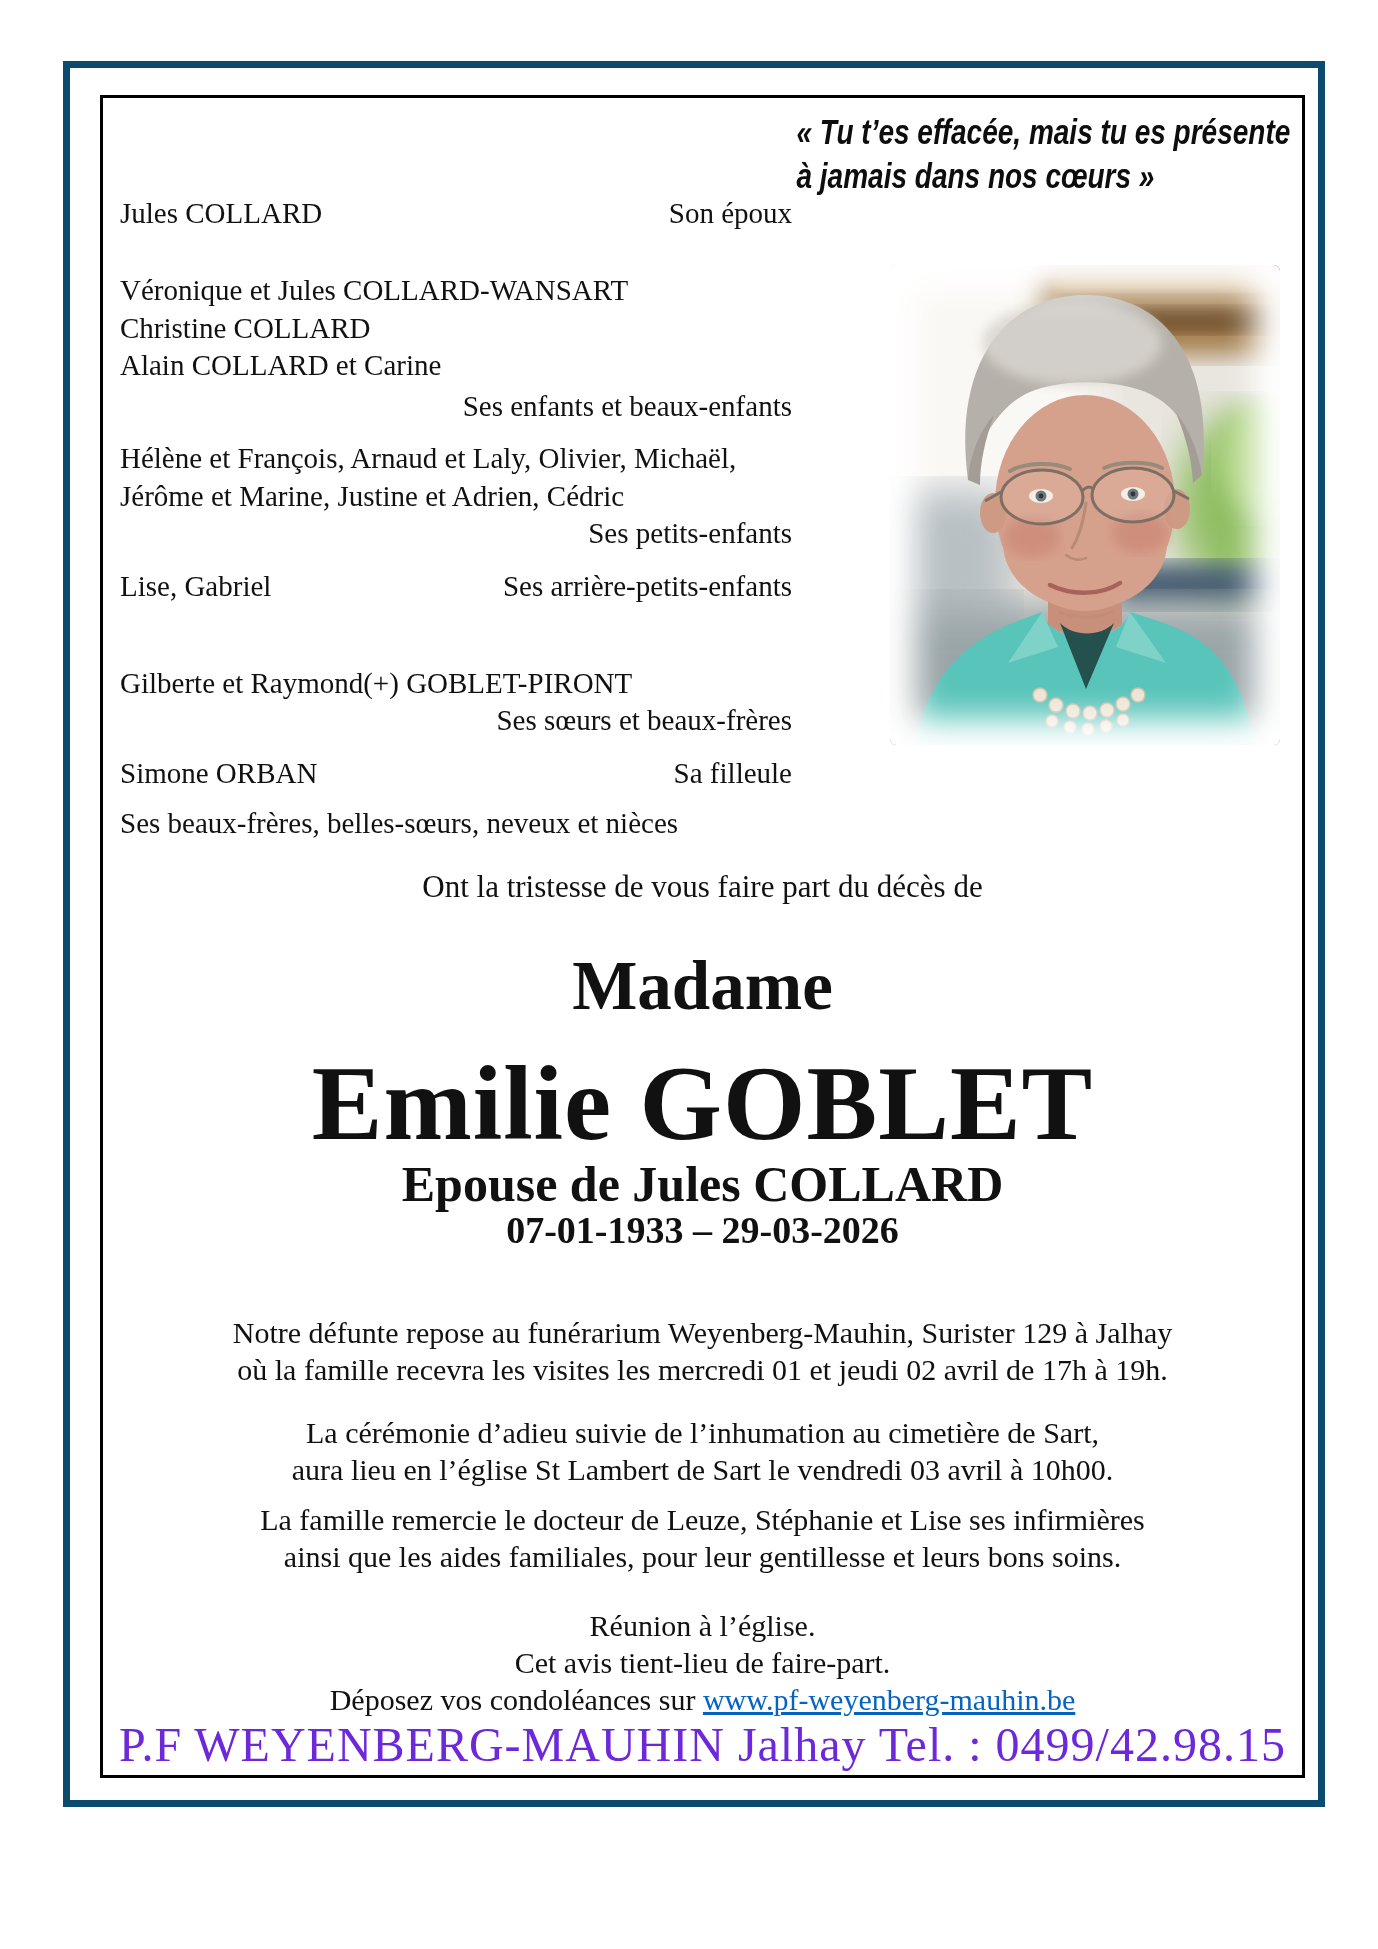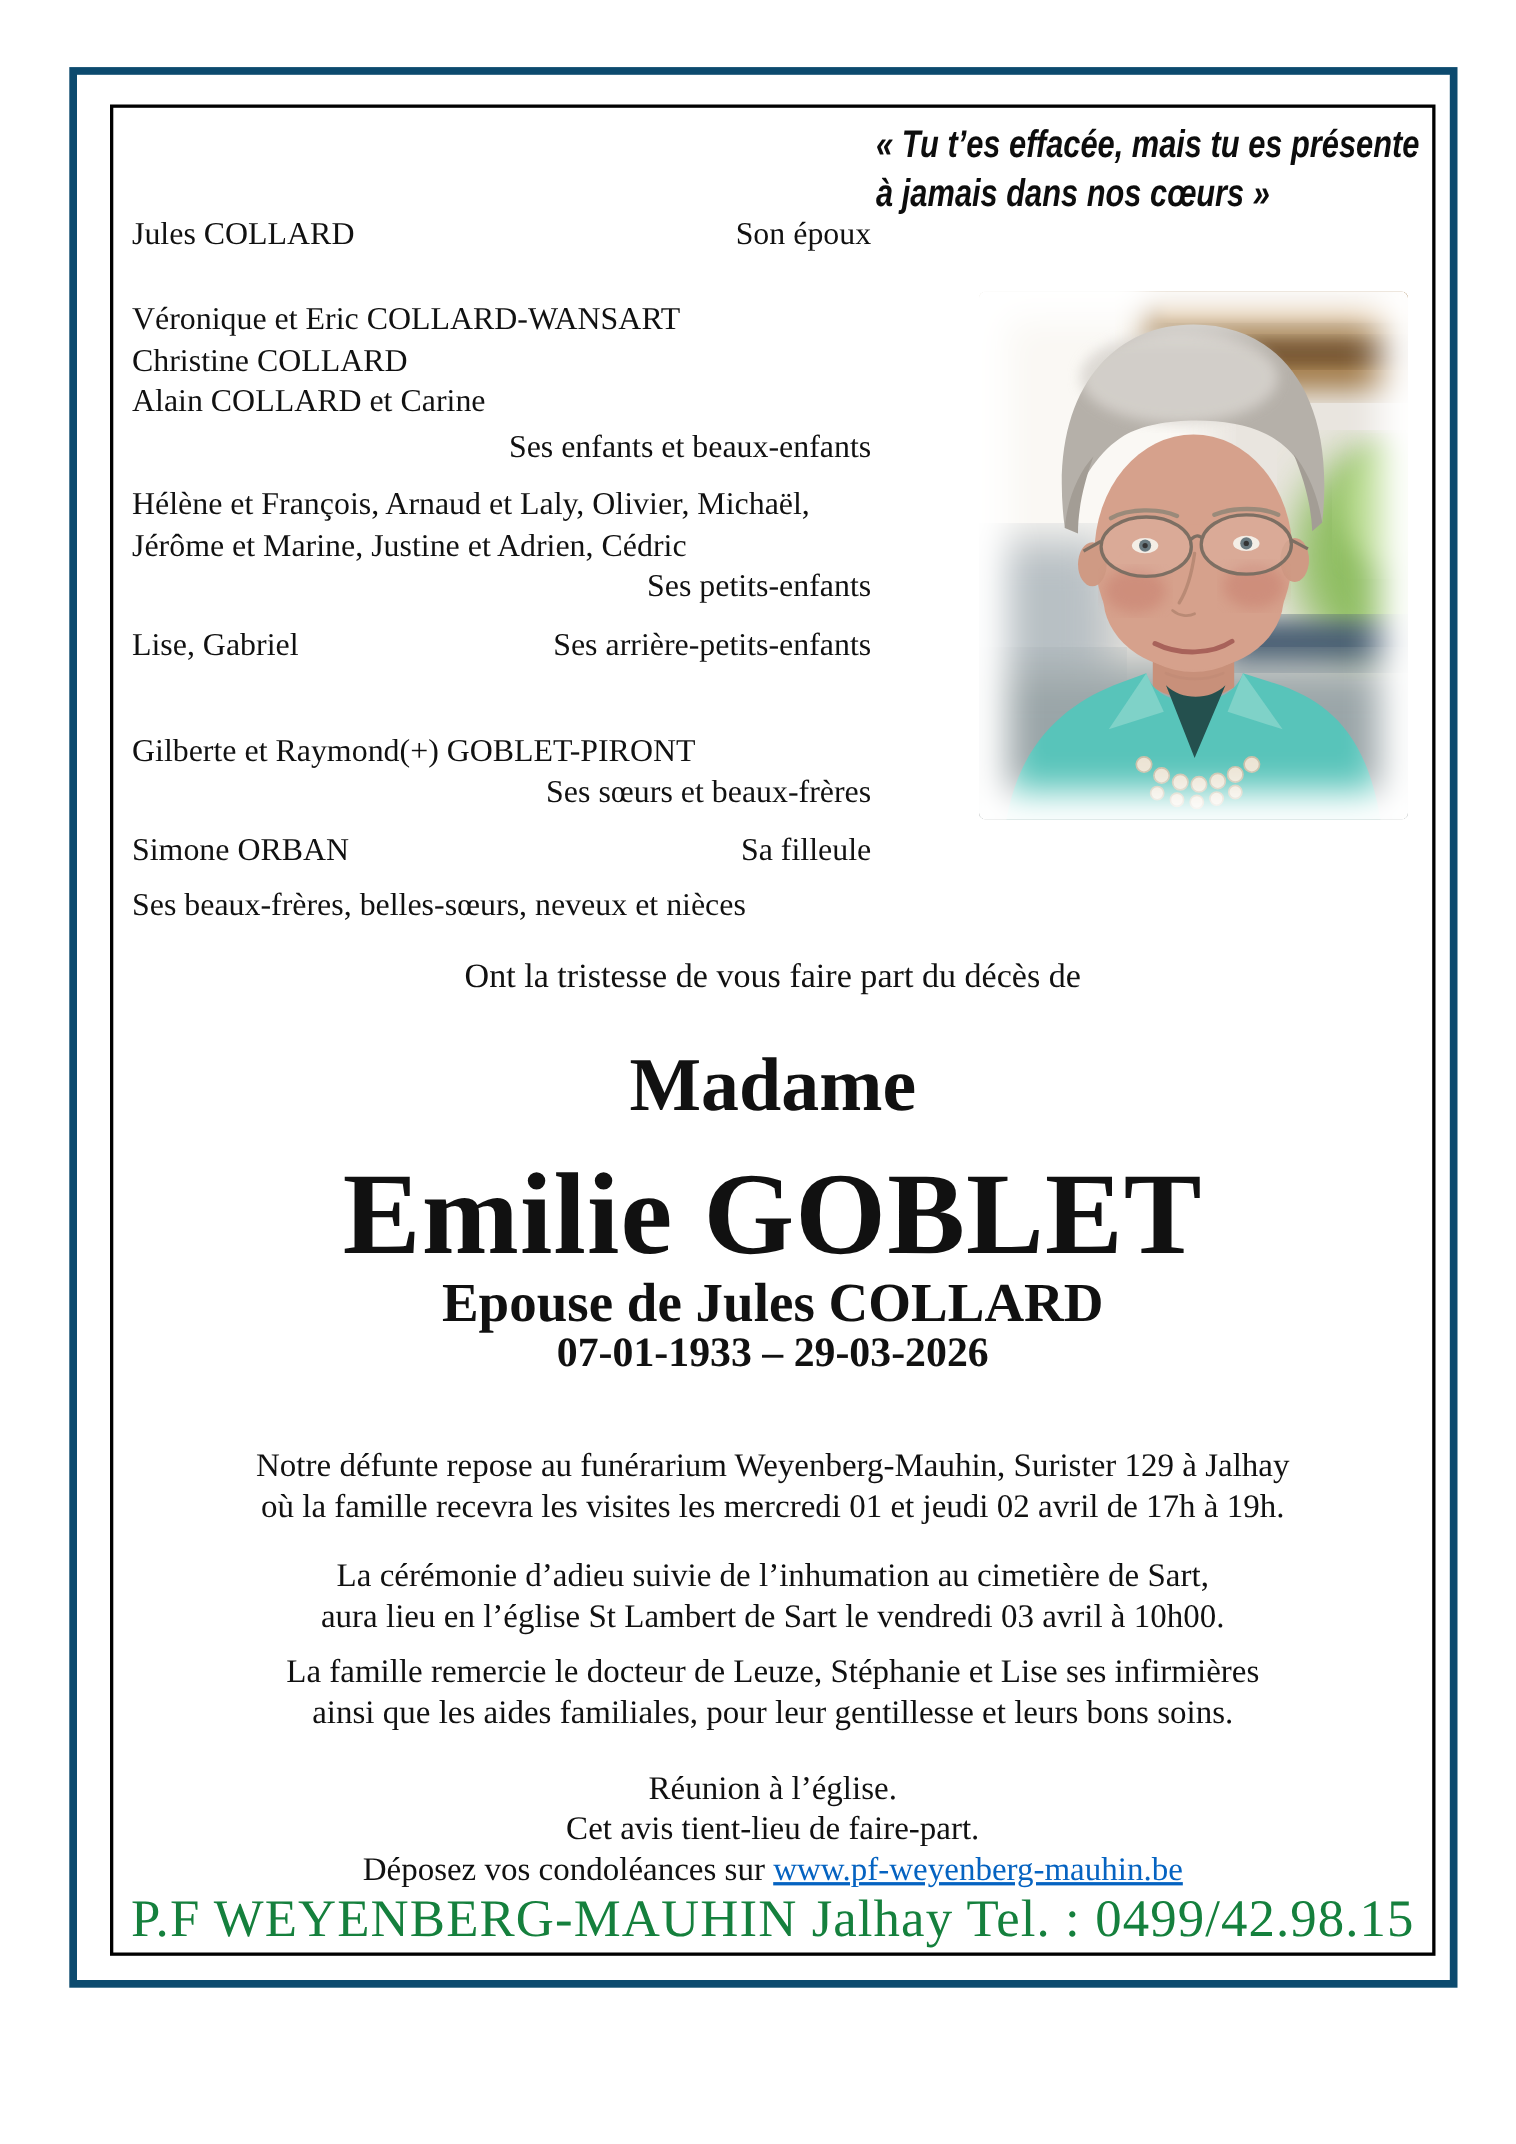--- a/index.html
+++ b/index.html
@@ -34,21 +34,21 @@
   
   .cline{position:absolute;left:0;width:1199px;text-align:center;}
   .intro{font-size:31px;line-height:38px;}
   .title-madame{font-size:69px;line-height:100px;font-weight:bold;}
   .title-name{font-size:106px;line-height:112px;font-weight:bold;letter-spacing:1px;}
   .spouse{font-size:50px;line-height:48px;font-weight:bold;}
   .dates{font-size:38px;line-height:44px;font-weight:bold;}
   .para{font-size:30px;line-height:37px;margin-top:20px;}
   .condolence-link{color:#0563C1;text-decoration:underline;cursor:pointer;}
   .footer-line{
-    font-size:48px;line-height:50px;color:#15803d;letter-spacing:1px;
+    font-size:48px;line-height:50px;color:#6d28d9;letter-spacing:1px;
   }
   
   .photo{
     position:absolute;left:787px;top:167px;width:390px;height:480px;
     border-radius:6px;overflow:hidden;
   }
   .photo svg{display:block;width:100%;height:100%;}
   .photo-fade{
     position:absolute;left:0;top:0;right:0;bottom:0;
     box-shadow:inset 0 0 32px 26px #ffffff;border-radius:6px;
@@ -65,21 +65,21 @@
       <div class="quote">
         <div>« Tu t’es effacée, mais tu es présente</div>
         <div>à jamais dans nos cœurs »</div>
       </div>
 
       <div class="rel-row" style="top:97px">
         <span class="nm">Jules COLLARD</span>
         <span class="lb">Son époux</span>
       </div>
       <div class="rel-row" style="top:174px">
-        <span class="nm">Véronique et Eric COLLARD-WANSART</span>
+        <span class="nm">Véronique et Jules COLLARD-WANSART</span>
       </div>
       <div class="rel-row" style="top:212px">
         <span class="nm">Christine COLLARD</span>
       </div>
       <div class="rel-row" style="top:249px">
         <span class="nm">Alain COLLARD et Carine</span>
       </div>
       <div class="rel-row" style="top:290px">
         <span class="lb">Ses enfants et beaux-enfants</span>
       </div>

